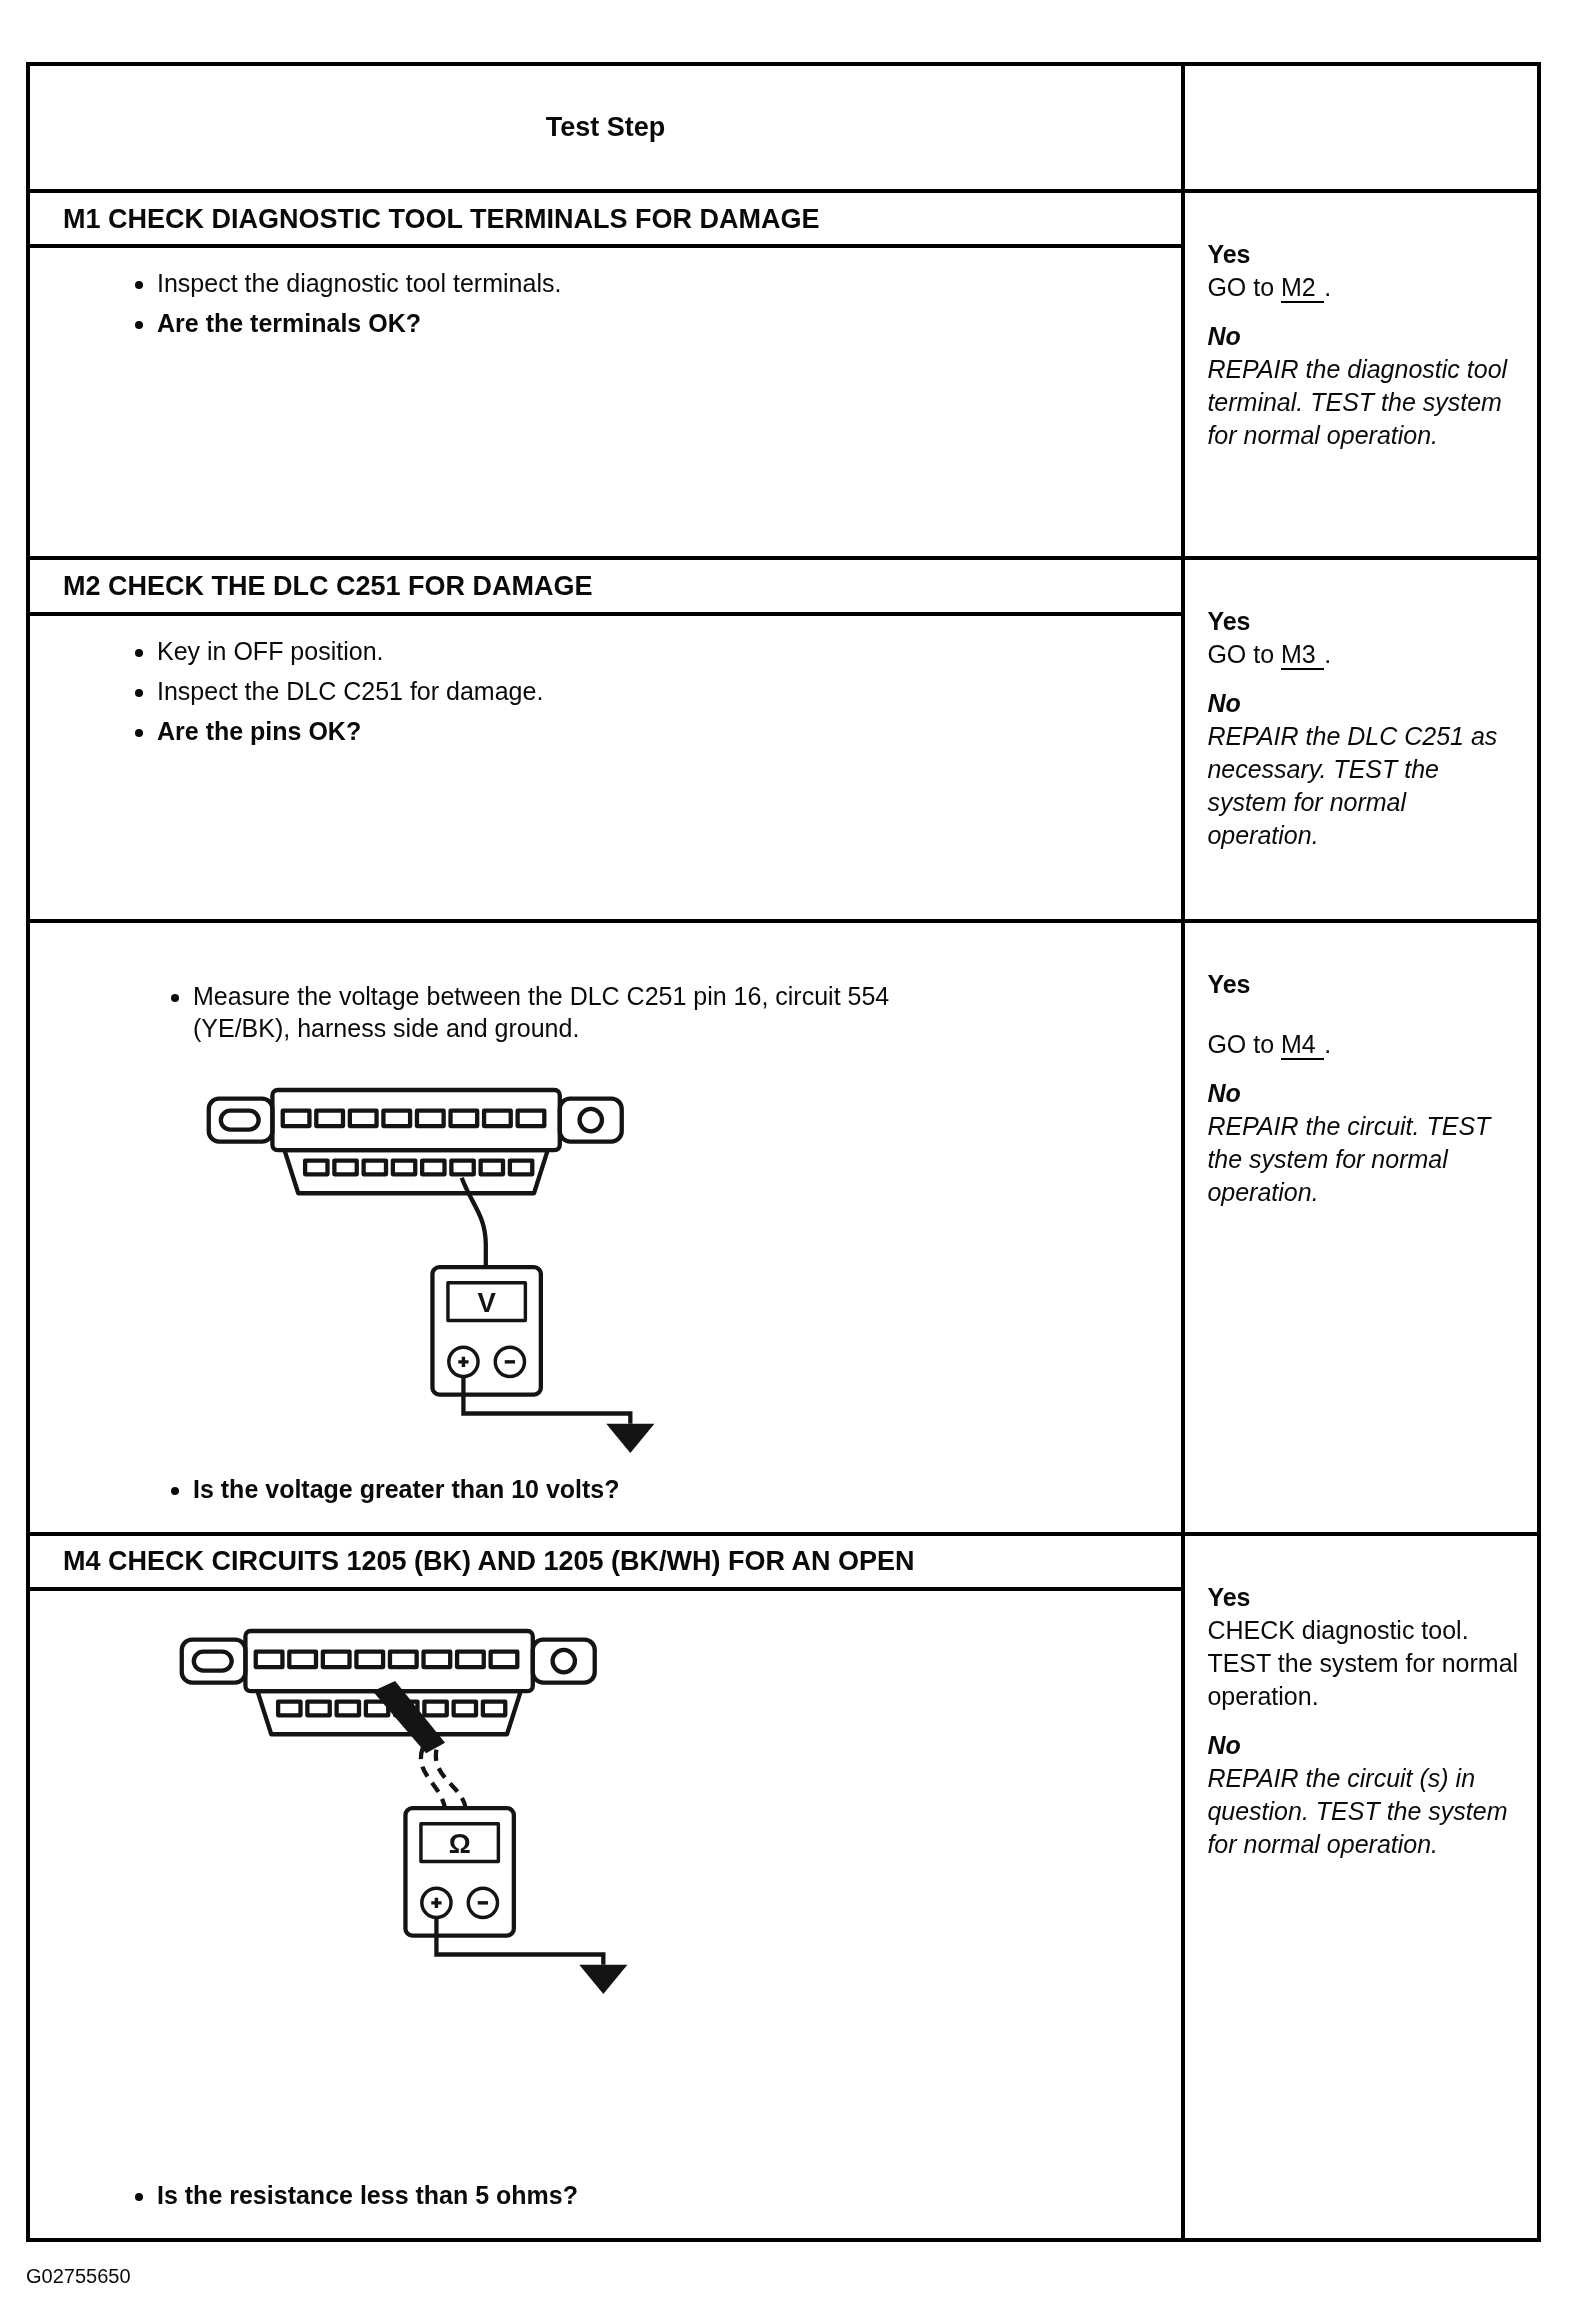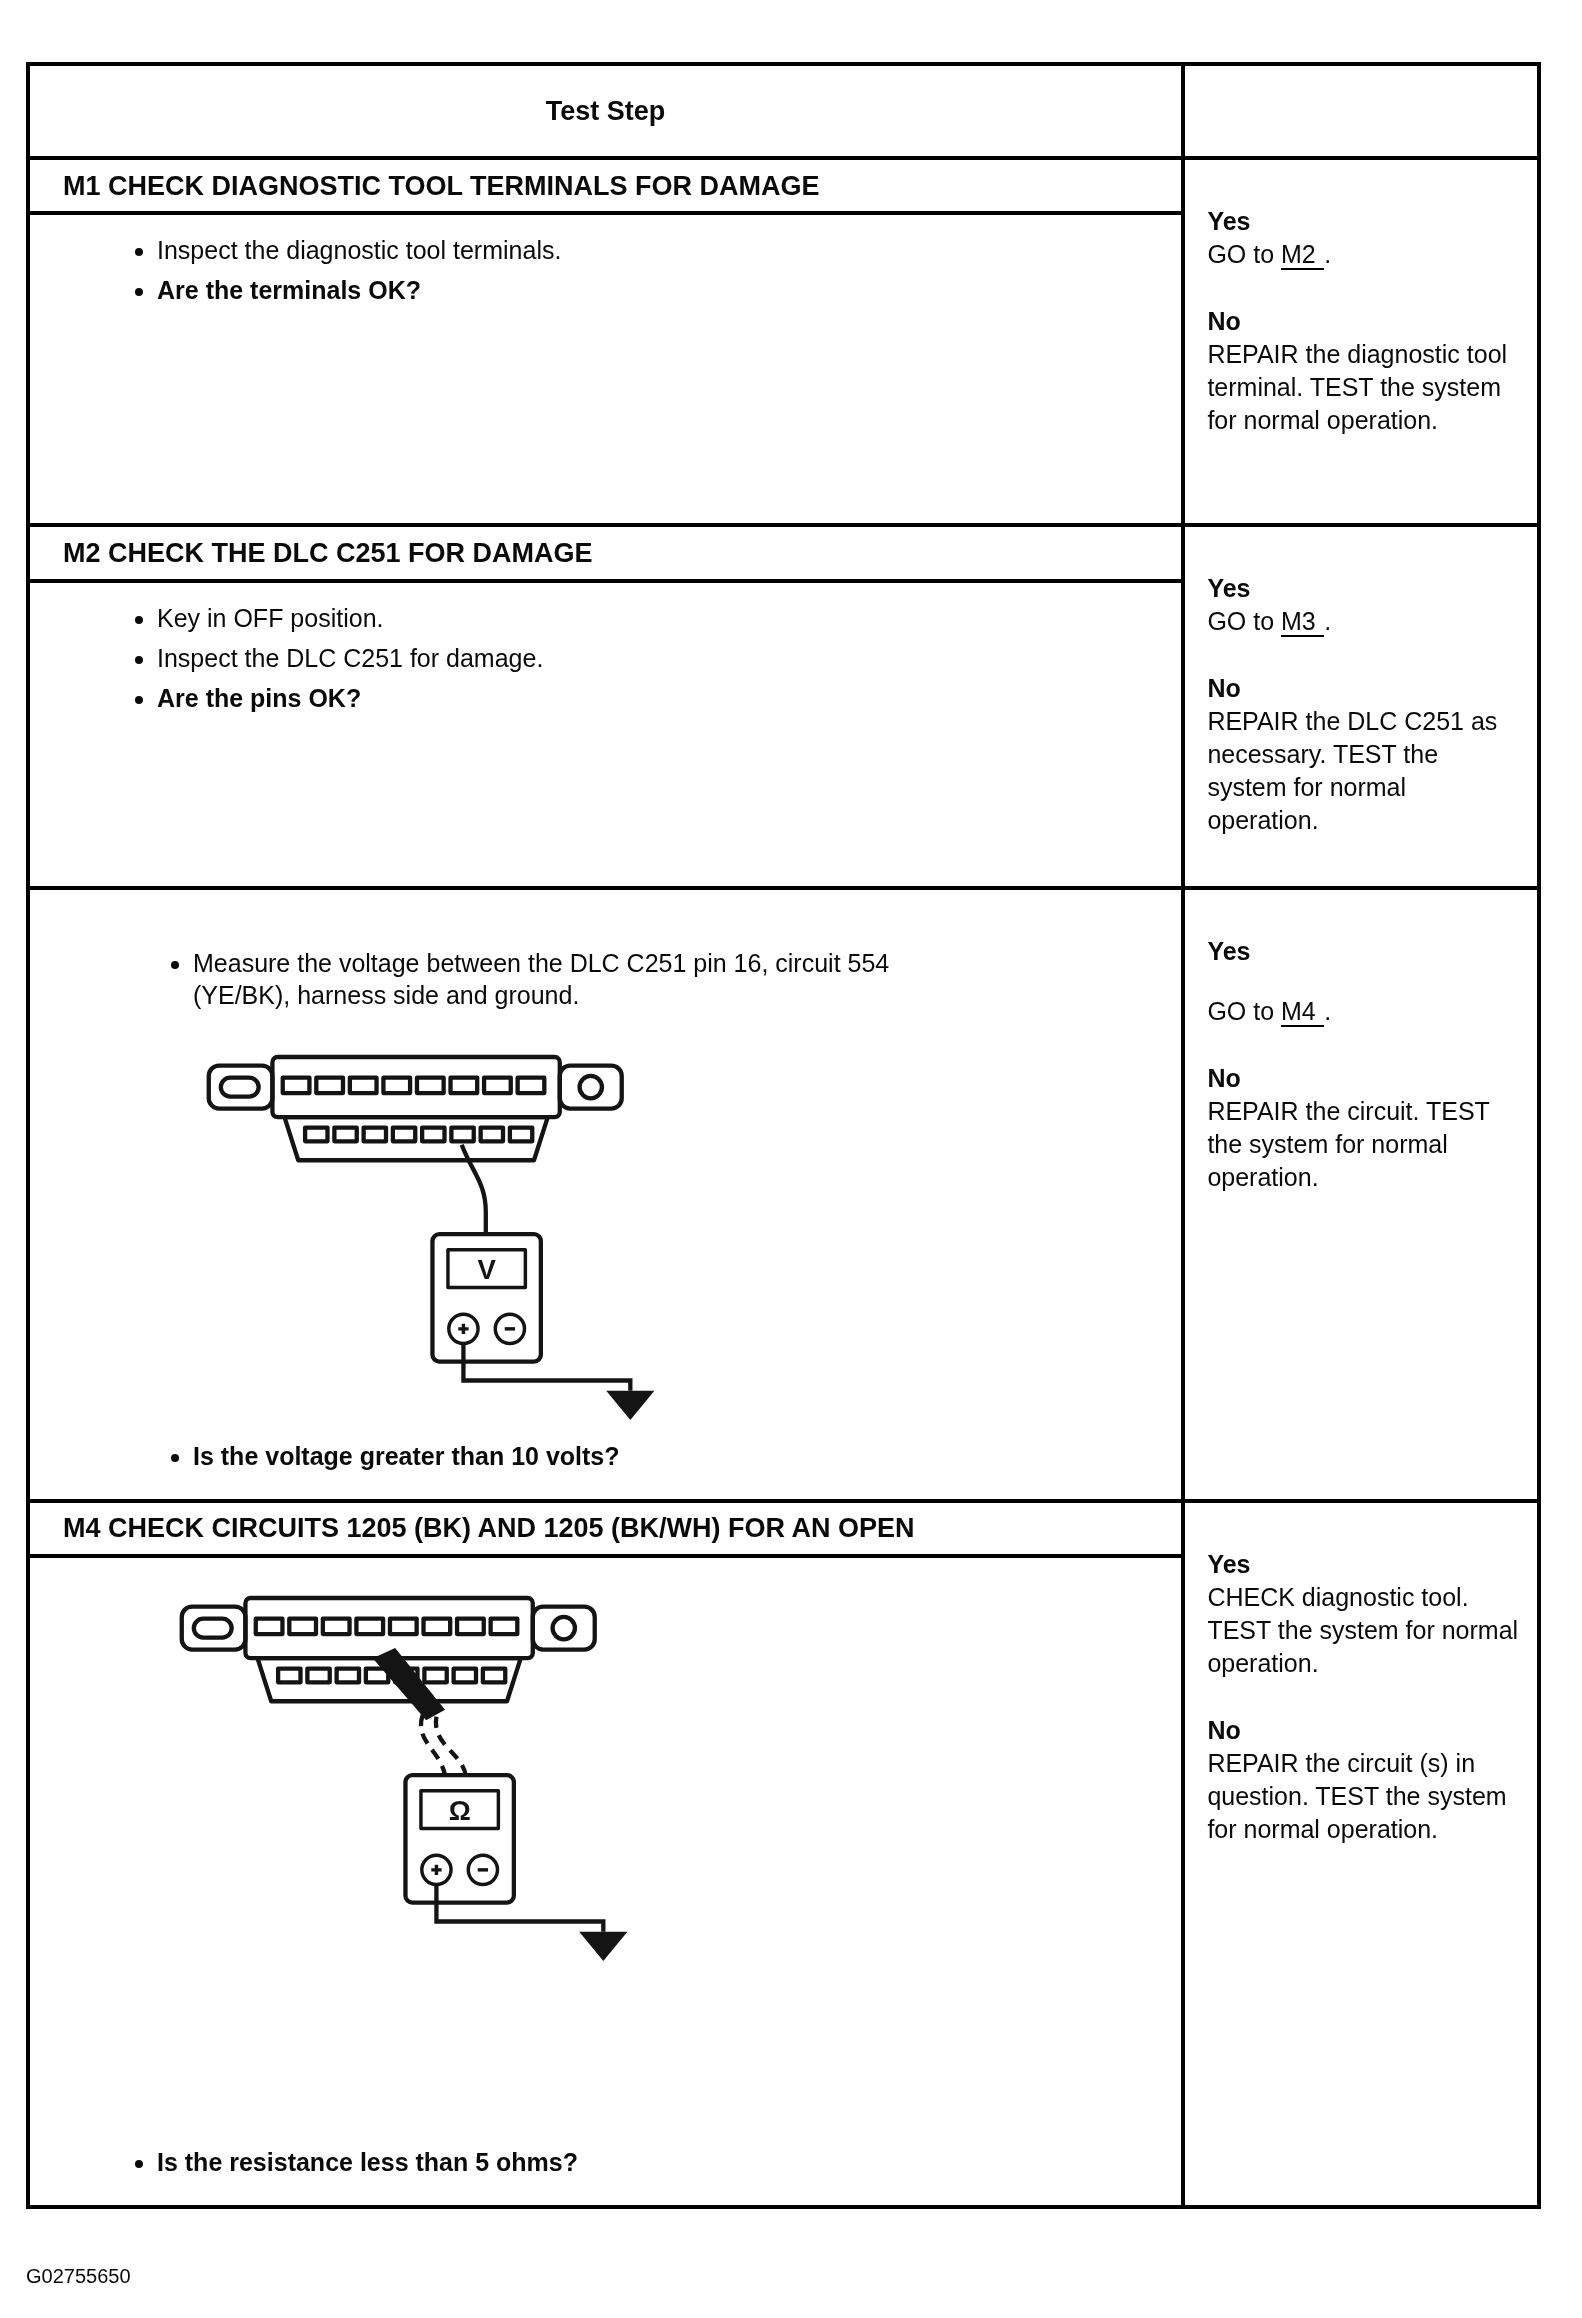--- a/index.html
+++ b/index.html
@@ -7,21 +7,21 @@
   body {
     width: 1583px; height: 2319px; position: relative;
     font-family: "Liberation Sans", sans-serif; color: #0a0a0a;
   }
   .ptable {
     position: absolute; left: 26px; top: 62px; width: 1515px;
     border: 4.3px solid #000; background: #fff;
   }
   .cell-left { width: 1155px; border-right: 4.3px solid #000; }
   .cell-right { flex: 1; }
-  .thead { display: flex; height: 90px; }
+  .thead { display: flex; height: 123px; }
   .thead .cell-left {
     display: flex; align-items: center; justify-content: center;
     font-weight: bold; font-size: 27px;
   }
   .thead .cell-right {
     display: flex; align-items: center; justify-content: center; text-align: center;
     font-weight: bold; font-size: 27px; line-height: 1.25; padding: 0 26px;
   }
   .step { display: flex; border-top: 4.3px solid #000; }
   .step .cell-left { display: flex; flex-direction: column; }
@@ -36,21 +36,21 @@
   .step-m4 .step-body { min-height: 647px; }
   ul.bullets { list-style: disc; padding-left: 127px; margin-top: 6.9px; }
   ul.bullets li { font-size: 25px; line-height: 1.3; margin-bottom: 7.7px; }
   li.bold, ul.question li { font-weight: bold; }
   .step-m3 ul.measure { margin-top: 45px; }
   .step-m3 ul.measure li { max-width: 779px; }
   .step-m4 ul.measure li { max-width: 852px; }
   ul.question { margin-top: auto; margin-bottom: 5.2px; }
   .action { flex: 1; padding: 45px 15.5px 13.8px 22.4px; font-size: 25px; line-height: 1.32; }
   .action .hd { font-weight: bold; }
-  .no-block { margin-top: 34px; }
+  .no-block { margin-top: 16px; font-style: italic; }
   .gap-after-yes .hd { margin-bottom: 27.5px; }
   .ref-link { border-bottom: 2.6px solid #000; padding-right: 8.6px; }
   .ref-link:empty { display: none; }
   svg.diagram { display: block; }
   .step-m3 svg.diagram { margin: 24px 0 0 129px; }
   .step-m4 svg.diagram { margin: 13.8px 0 0 138px; }
   .figure-id { position: absolute; left: 26px; top: 2265px; font-size: 20px; }
   .meter-letter { font-family: "Liberation Sans", sans-serif; font-weight: bold; }
 </style>
 </head>

